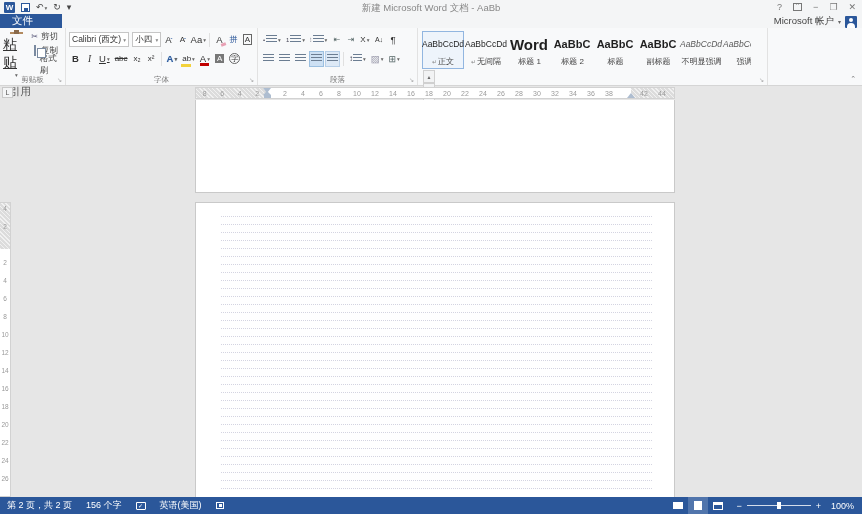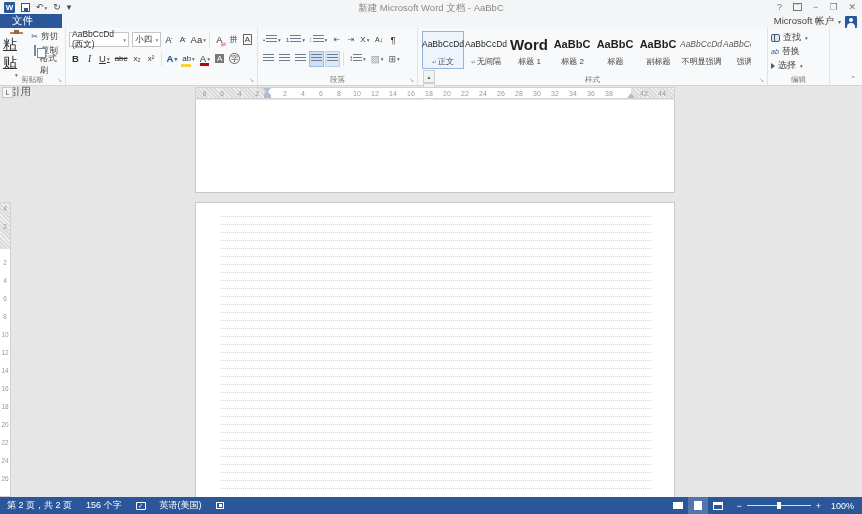--- a/index.html
+++ b/index.html
@@ -182,21 +182,21 @@
 <div id="app">
 
   <div id="titlebar">
     <div id="qat">
       <span class="word-logo">W</span>
       <span class="save-ic"></span>
       <span class="qat-ic"><span>↶</span><span class="caret-d">▾</span></span>
       <span class="qat-ic">↻</span>
       <span class="qat-ic">▾</span>
     </div>
-    <div id="title-text">新建 Microsoft Word 文档 - AaBbC</div>
+    <div id="title-text">新建 Microsoft Word 文档 - AaBb</div>
     <div id="winbtns">
       <span class="winbtn">?</span>
       <span class="ribopt-ic"></span>
       <span class="winbtn">−</span>
       <span class="winbtn">❐</span>
       <span class="winbtn">✕</span>
     </div>
   </div>
 
   <div id="tabrow">
@@ -262,21 +262,21 @@
           <span>格式刷</span>
         </div>
       </div>
       <div class="glabel">剪贴板</div>
       <span class="launcher"></span>
     </div>
 
     <div class="rgroup" id="grp-font">
       <div class="rrow">
         <div class="combo fname">
-          <span>AaBbCcDd (西文)</span>
+          <span>Calibri (西文)</span>
             <span class="caret-d">▾</span>
         </div>
         <div class="combo fsize">
           <span>小四</span>
             <span class="caret-d">▾</span>
         </div>
         <div class="rbtn">
             <span>A</span>
             <span class="sup-mark">ˆ</span>
           </div>
@@ -318,20 +318,21 @@
             <span>A</span>
             <span class="caret-d">▾</span>
           </div>
         <div class="rbtn">
             <span class="shade">A</span>
           </div>
         <div class="rbtn">
             <span class="circled">字</span>
           </div>
       </div>
+      <div class="glabel">字体</div>
       <span class="launcher"></span>
     </div>
 
     <div class="rgroup" id="grp-paragraph">
       <div class="rrow">
         <div class="rbtn">
             <span class="pfx">•</span>
             <span class="bars"></span>
             <span class="caret-d">▾</span>
           </div>
@@ -425,43 +426,23 @@
             <div class="style-prev">AaBbCcDd</div>
             <div class="style-name"><span class="style-marker"></span><span>强调</span></div>
           </div>
           </div>
       </div>
       <div class="gal-scroll">
         <div class="gal-btn">▲</div>
         <div class="gal-btn">▼</div>
         <div class="gal-btn">▼</div>
       </div>
-      <div class="glabel">样式</div>
       <span class="launcher"></span>
     </div>
 
-    <div class="rgroup" id="grp-editing">
-      <div class="edit-col">
-        <div class="erow">
-          <span class="ic-find"></span>
-          <span>查找</span>
-            <span class="caret-d">▾</span>
-        </div>
-        <div class="erow">
-          <span class="ic-replace">ab</span>
-          <span>替换</span>
-        </div>
-        <div class="erow">
-          <span class="ic-select"></span>
-          <span>选择</span>
-            <span class="caret-d">▾</span>
-        </div>
-      </div>
-      <div class="glabel">编辑</div>
-    </div>
 
     <span id="ribbon-collapse">⌃</span>
   </div>
 
   <div id="ruler">
     <div id="tab-selector">L</div>
     <div class="hband">
       <div class="hatch left"></div>
       <div class="hatch right"></div>
       <div class="numrow left">

